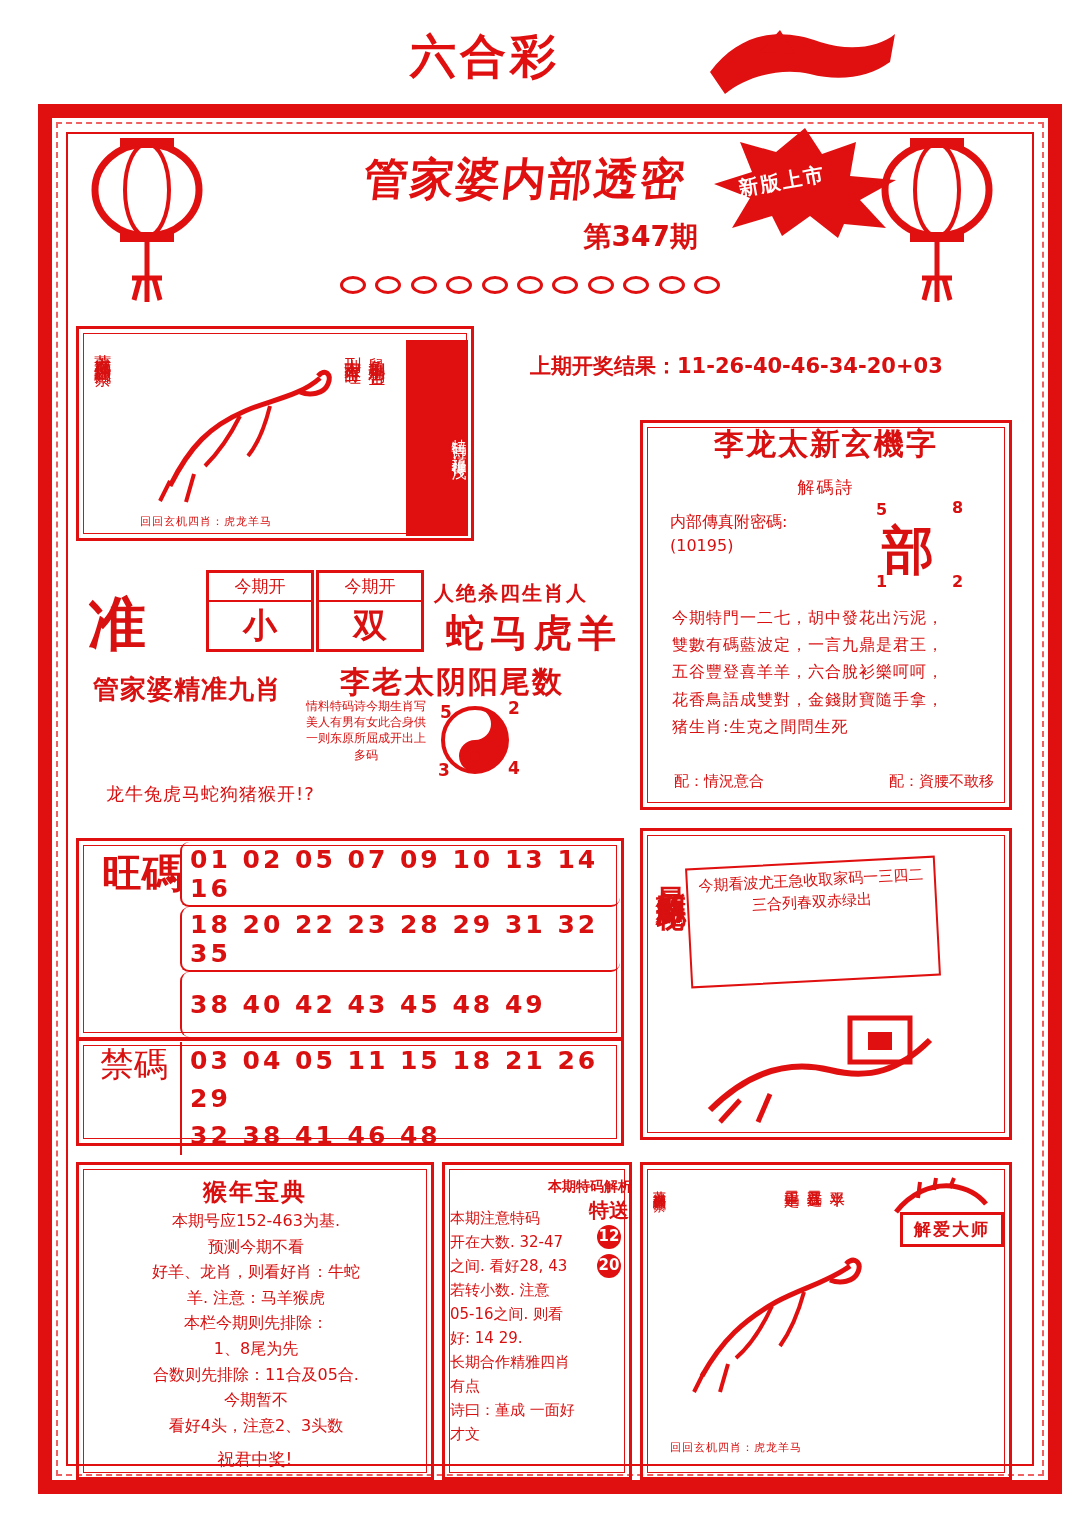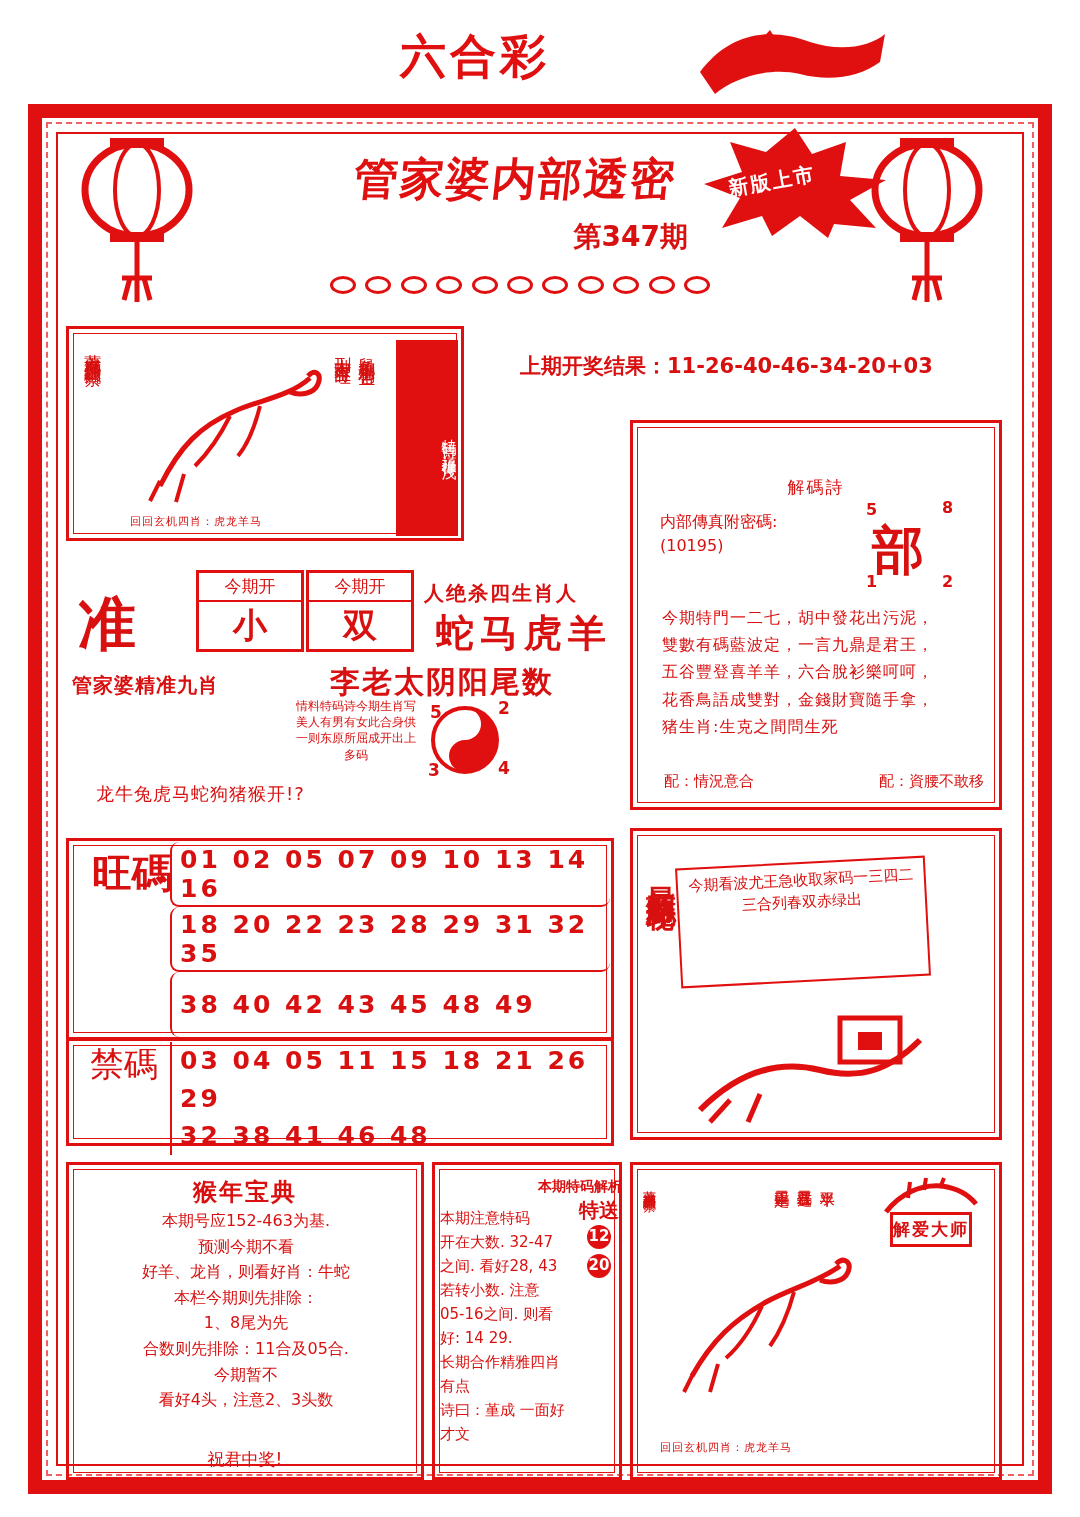--- a/index.html
+++ b/index.html
@@ -11,20 +11,21 @@
     width: 1080px;
     height: 1517px;
     position: relative;
     font-family: "DejaVu Sans", "Liberation Sans", sans-serif;
     color: #d81010;
     overflow: hidden;
   }
   .page {
     position: absolute;
     inset: 0;
+    margin-left: 10px;
   }
   
   .top-title {
     position: absolute;
     left: 400px; top: 26px;
     font-size: 46px;
     font-weight: bold;
     letter-spacing: 4px;
     color: #e01010;
     font-family: "DejaVu Sans", sans-serif;
@@ -201,22 +202,22 @@
   }
   .kill-zodiac {
     position: absolute;
     left: 436px; top: 608px;
     font-size: 38px;
     font-weight: bold;
     letter-spacing: 6px;
   }
   .nine-title {
     position: absolute;
-    left: 72px; top: 672px;
-    font-size: 20px;
+    left: 83px; top: 672px;
+    font-size: 26px;
     font-weight: bold;
     letter-spacing: 1px;
   }
   .nine-list {
     position: absolute;
     left: 96px; top: 782px;
     font-size: 18px;
     letter-spacing: 1px;
   }
   .yy-title {
@@ -455,21 +456,21 @@
   }
   .bb3-vcols span {
     writing-mode: vertical-rl;
     font-size: 15px;
     line-height: 1.25;
   }
   .bb3-stamp {
     position: absolute;
     left: 890px; top: 1212px;
     border: 3px solid #e01010;
-    padding: 3px 0;
+    padding: 3px 11px;
     font-size: 17px;
     font-weight: bold;
     letter-spacing: 2px;
   }
   .bb3-cap {
     position: absolute;
     left: 660px; top: 1440px;
     font-size: 11px;
     letter-spacing: 1px;
   }
@@ -572,20 +573,21 @@
     <path d="M45 8 A32 32 0 0 1 45 72 A16 16 0 0 1 45 40 A16 16 0 0 0 45 8" fill="#e01010"></path>
     <circle cx="45" cy="24" r="5" fill="#fff"></circle>
     <circle cx="45" cy="56" r="5" fill="#e01010"></circle>
   </svg>
   <div class="tj-num" style="left:430px; top:702px;">5</div>
   <div class="tj-num" style="left:498px; top:698px;">2</div>
   <div class="tj-num" style="left:428px; top:760px;">3</div>
   <div class="tj-num" style="left:498px; top:758px;">4</div>
 
   <div class="rbox dbl ld-box"></div>
+  <div class="ld-title">李龙太新玄機字</div>
   <div class="ld-sub">解碼詩</div>
   <div class="ld-fax">
     <div>内部傳真附密碼:</div>
     <div>(10195)</div>
   </div>
   <div class="ld-big">部</div>
   <div class="ld-c" style="left:866px; top:500px;">5</div>
   <div class="ld-c" style="left:942px; top:498px;">8</div>
   <div class="ld-c" style="left:866px; top:572px;">1</div>
   <div class="ld-c" style="left:942px; top:572px;">2</div>
@@ -625,20 +627,21 @@
     <rect x="168" y="32" width="24" height="18" fill="#e01010"></rect>
     <path d="M40 100 L20 122 M70 94 L58 122" stroke="#e01010" stroke-width="5"></path>
   </svg>
 
   <div class="rbox dbl bb1"></div>
   <div class="bb1-title">猴年宝典</div>
   <div class="bb1-body">
     <div>本期号应152-463为基.</div>
     <div>预测今期不看</div>
     <div>好羊、龙肖，则看好肖：牛蛇</div>
+    <div>羊. 注意：马羊猴虎</div>
     <div>本栏今期则先排除：</div>
     <div>1、8尾为先</div>
     <div>合数则先排除：11合及05合.</div>
     <div>今期暂不</div>
     <div>看好4头，注意2、3头数</div>
   </div>
   <div class="bb1-foot">祝君中奖!</div>
 
   <div class="rbox dbl bb2"></div>
   <div class="bb2-title">本期特码解析</div>

